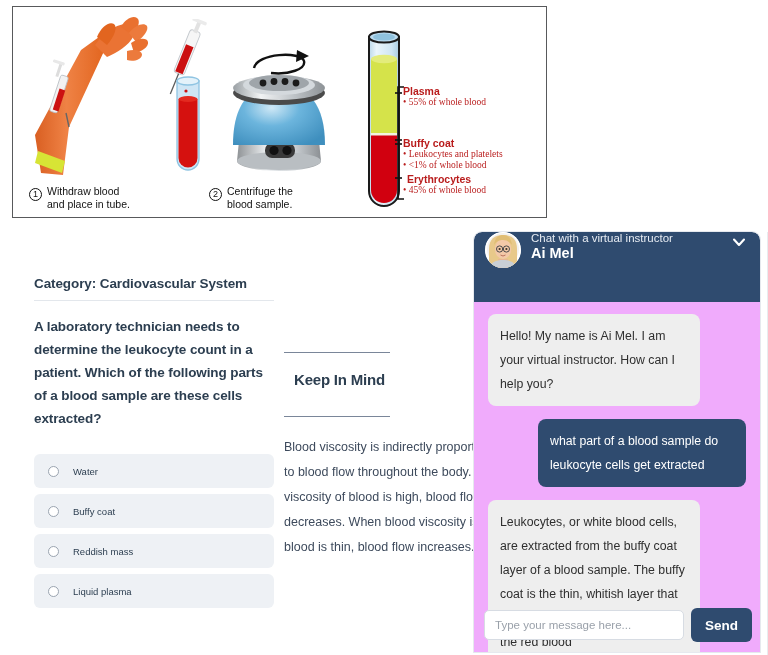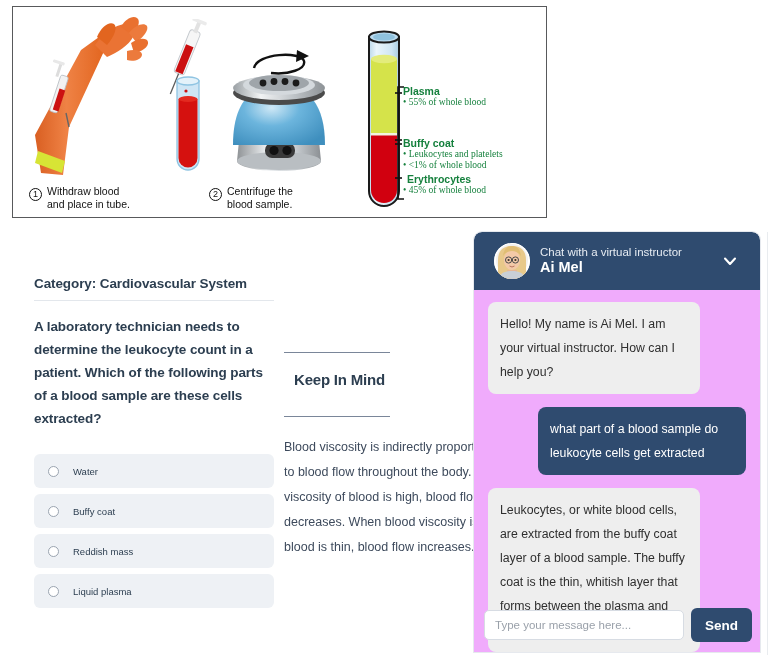--- a/index.html
+++ b/index.html
@@ -28,21 +28,21 @@
   .tube2-wrap { position:absolute; left: 146px; top: 12px; width: 60px; height: 162px; }
 
   
   .centri-wrap { position:absolute; left: 196px; top: 26px; width: 142px; height: 150px; }
 
   
   .tube4-wrap { position:absolute; left: 344px; top: 16px; width: 54px; height: 192px; }
 
   
   .labels { position:absolute; left: 390px; top: 78px; width: 150px; }
-  .lbl-block { font-family: "Liberation Sans", sans-serif; color:#15803d; }
+  .lbl-block { font-family: "Liberation Sans", sans-serif; color:#b91c1c; }
   .lbl-title { font-size: 10.5px; font-weight: bold; line-height: 12px; }
   .lbl-li { font-size: 9.5px; line-height: 11.5px; white-space: nowrap; font-family: Liberation Serif, serif; }
   .lbl-li::before { content: "• "; }
 
   .step {
     position: absolute; color:#111; font-size: 10.5px; line-height: 12.5px;
     font-family: "Liberation Sans", sans-serif;
   }
   .step .num {
     display:inline-block; width:13px; height:13px; border:1px solid #111;
@@ -93,23 +93,23 @@
   
   .chat {
     position: absolute; left: 474px; top: 232px;
     width: 286px; height: 420px;
     background: #ffffff;
     border-radius: 8px 8px 0 0;
     box-shadow: 0 0 0 1px #e6e9ee;
     overflow: hidden;
   }
   .chat-header {
-    display:flex; align-items:center; gap: 10px;
+    display:flex; gap: 10px;
     background: #2f4b6f; color:#fff;
-    height: 58px; padding: 0 20px;
+    height: 70px; padding: 0 11px;
     border-radius: 8px 8px 0 0;
   }
   .avatar {
     width: 36px; height: 36px; border-radius: 50%;
     background: #fff; flex: 0 0 auto; overflow:hidden;
     display:flex; align-items:flex-end; justify-content:center;
   }
   .chat-head-text { flex: 1 1 auto; line-height: 1.15; }
   .chat-sub { font-size: 11.5px; color: #e7ecf3; }
   .chat-name { font-size: 14.5px; font-weight: bold; color:#fff; }

